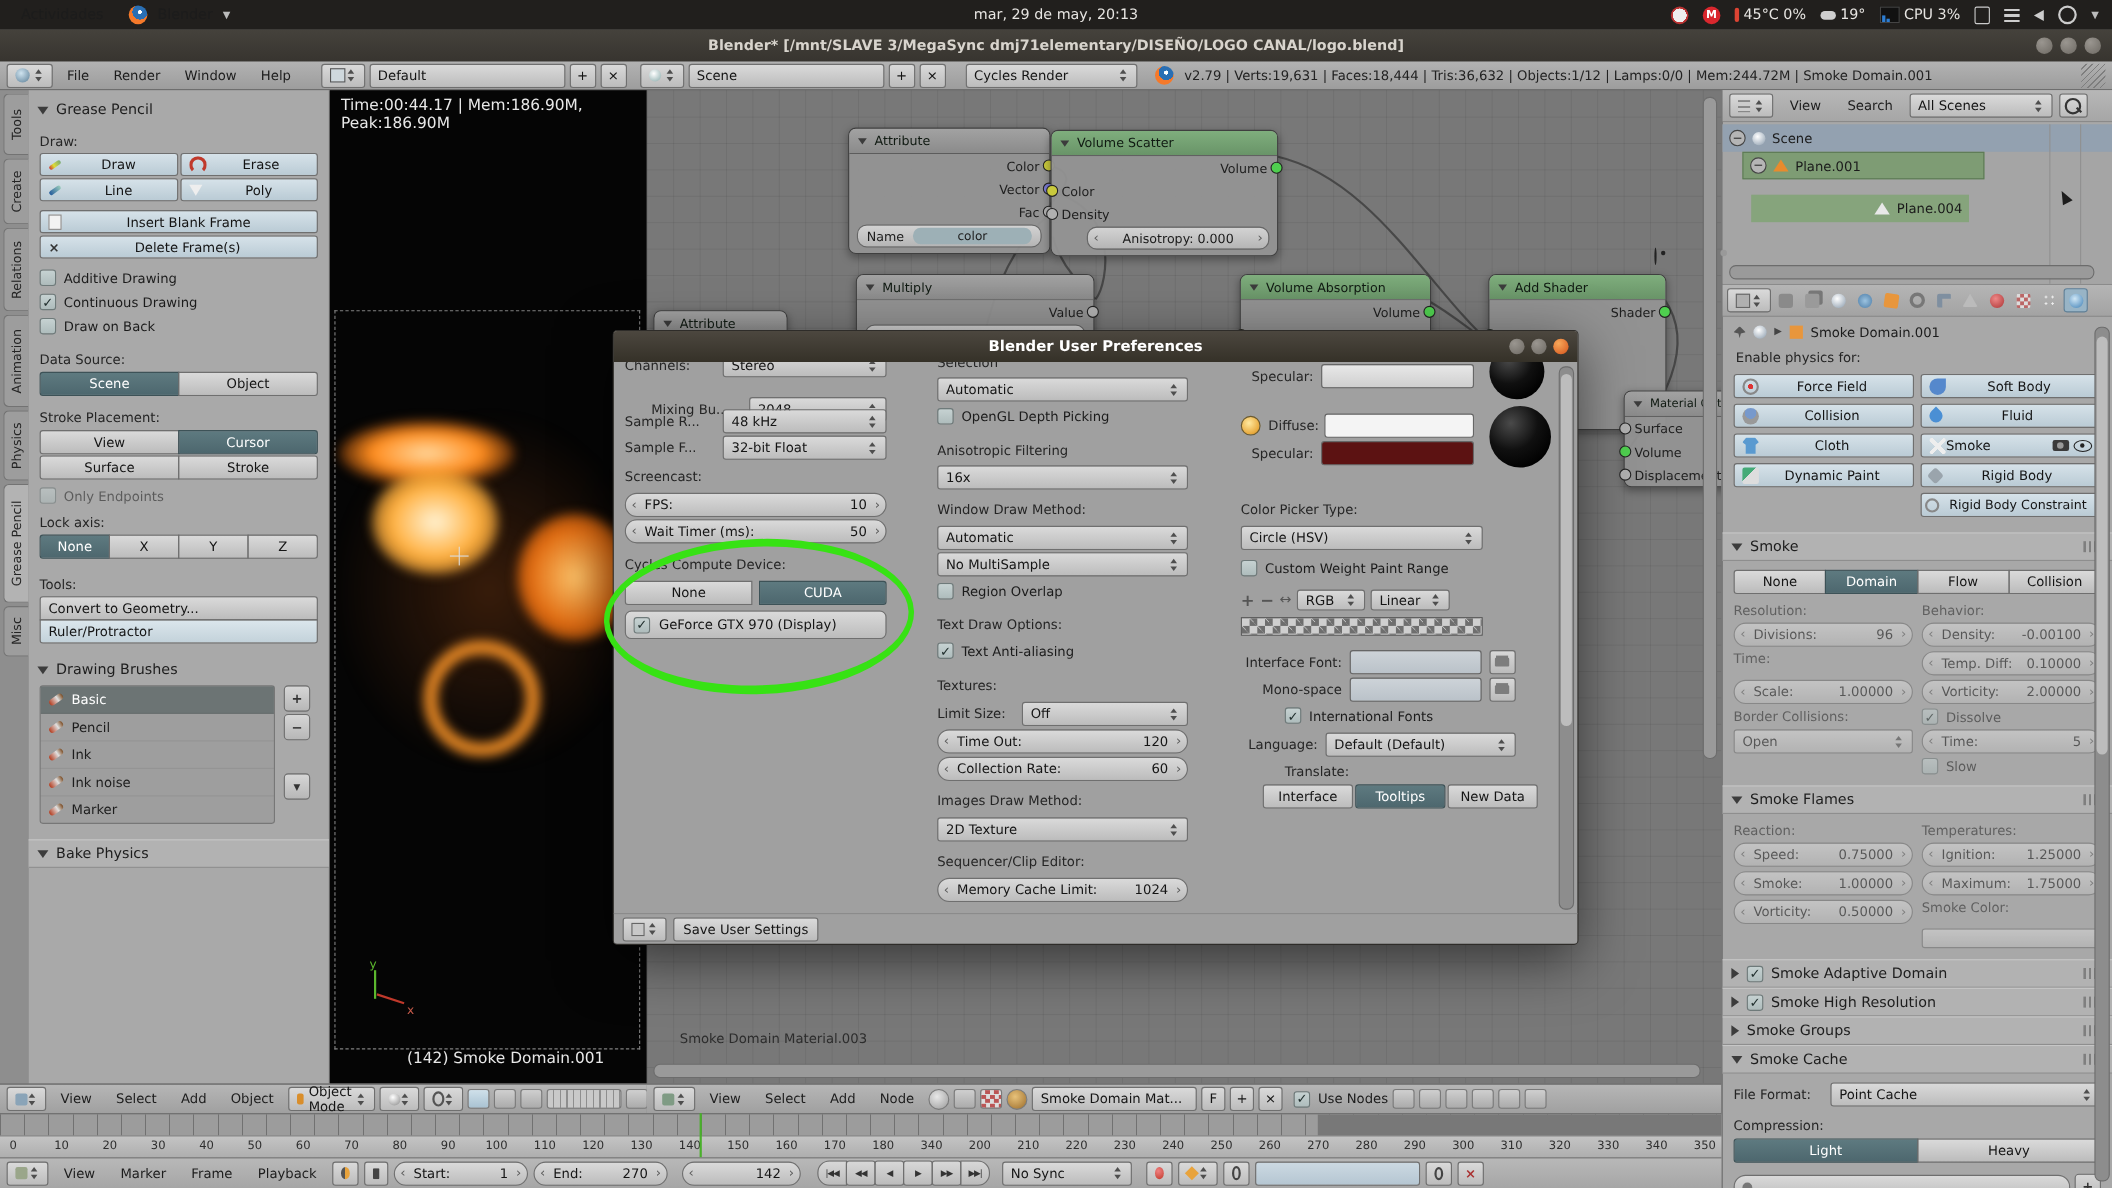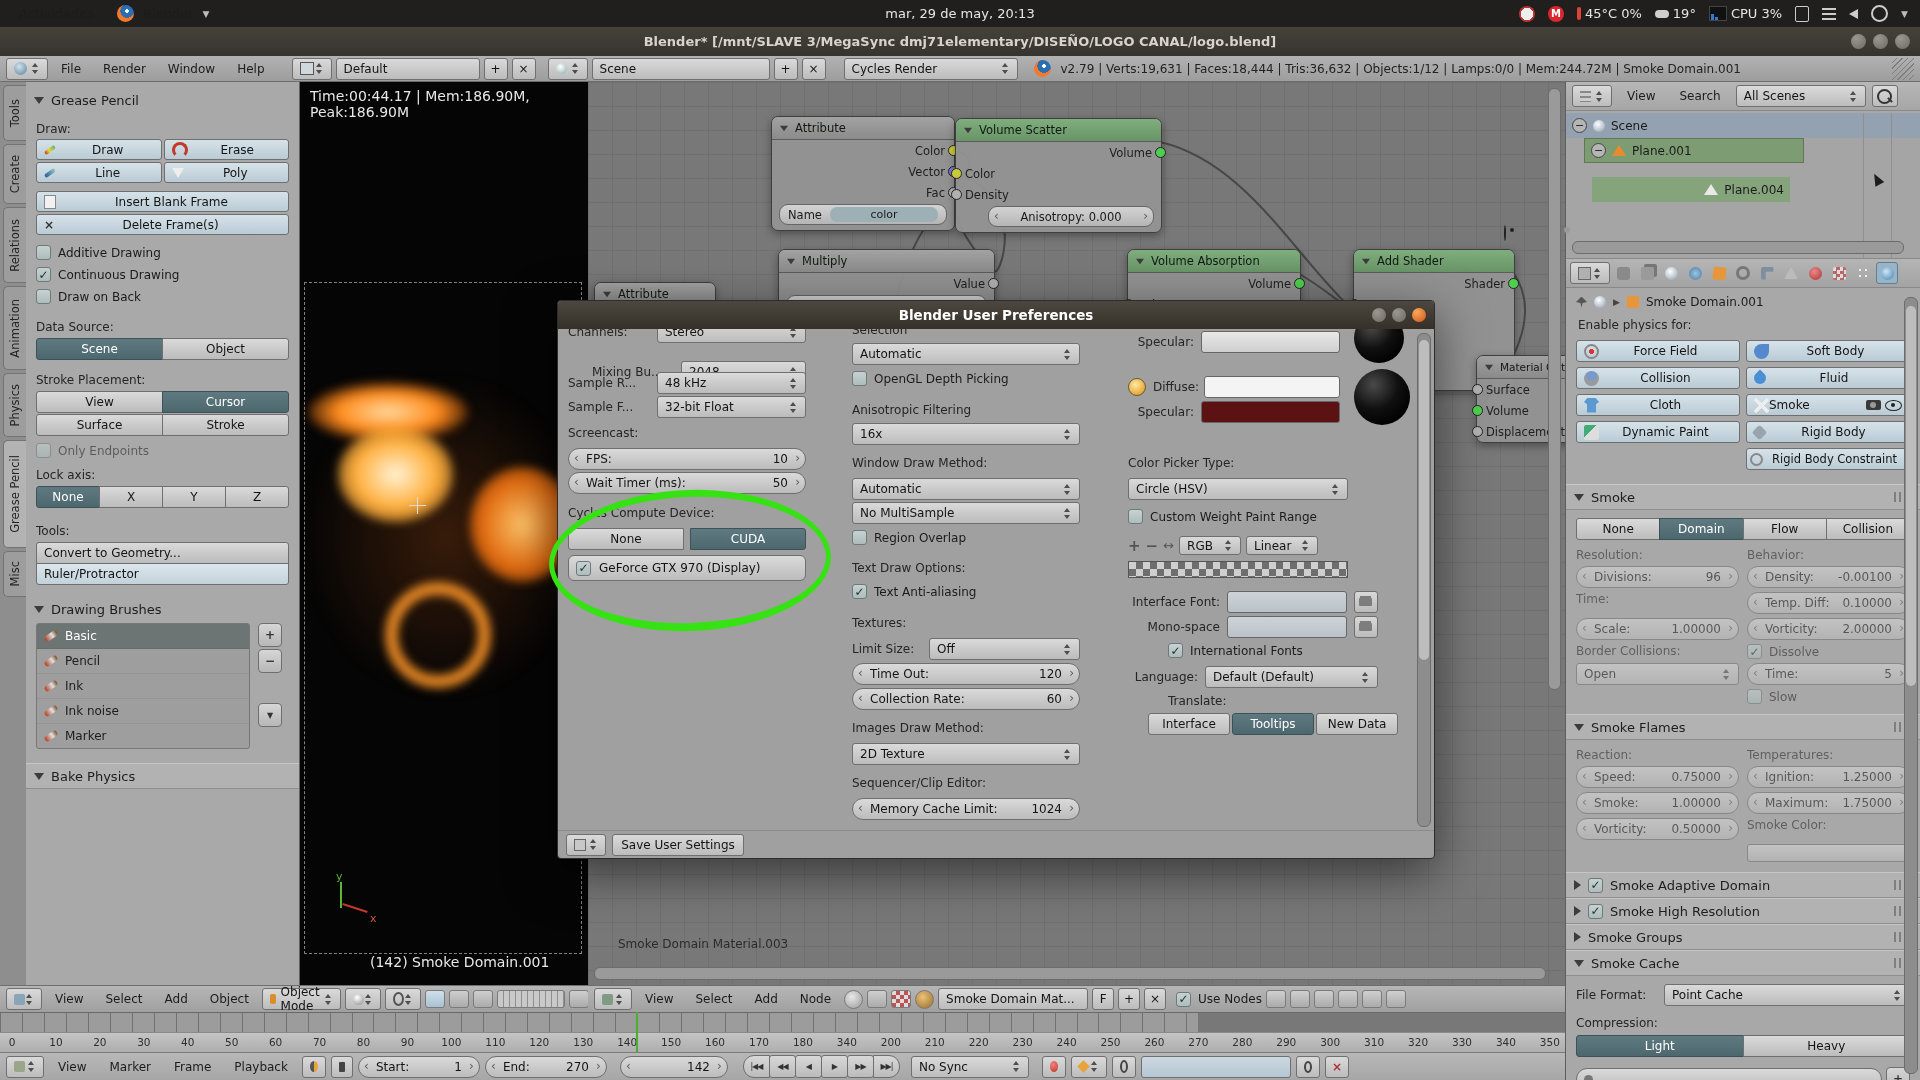--- a/index.html
+++ b/index.html
@@ -200,35 +200,35 @@
         <span class="dar"></span>
       </span>
     <span class="menutxt">File</span>
     <span class="menutxt">Render</span>
     <span class="menutxt">Window</span>
     <span class="menutxt">Help</span>
     <span class="w" style="width:40px;margin-left:14px;">
         <span style="width:12px;height:11px;border:1px solid #555;background:#cfd8dd;"></span>
         <span class="dar"></span>
       </span>
-    <span class="w" style="width:144px;">
+    <span class="w" style="width:178px;">
         <span>Default</span>
       </span>
     <span class="w center" style="width:24px;">+</span>
     <span class="w center" style="width:24px;">×</span>
     <span class="w" style="width:40px;margin-left:8px;">
         <span style="width:11px;height:11px;border-radius:50%;background:radial-gradient(circle at 40% 35%,#fff,#8aa);"></span>
         <span class="dar"></span>
       </span>
     <span class="w" style="width:178px;">
         <span>Scene</span>
       </span>
     <span class="w center" style="width:24px;">+</span>
     <span class="w center" style="width:24px;">×</span>
-    <span class="w" style="width:174px;margin-left:14px;">
+    <span class="w" style="width:156px;margin-left:14px;">
         <span>Cycles Render</span>
         <span class="dar"></span>
       </span>
     <span class="blogo" style="margin-left:12px;"></span>
     <span style="margin-left:6px;color:#222;">v2.79 | Verts:19,631 | Faces:18,444 | Tris:36,632 | Objects:1/12 | Lamps:0/0 | Mem:244.72M | Smoke Domain.001</span>
     <span class="grip-diag"></span>
   </div>
 
   <div id="vtabs" class="abs">
     <div class="vtab" style="height:56px;">

